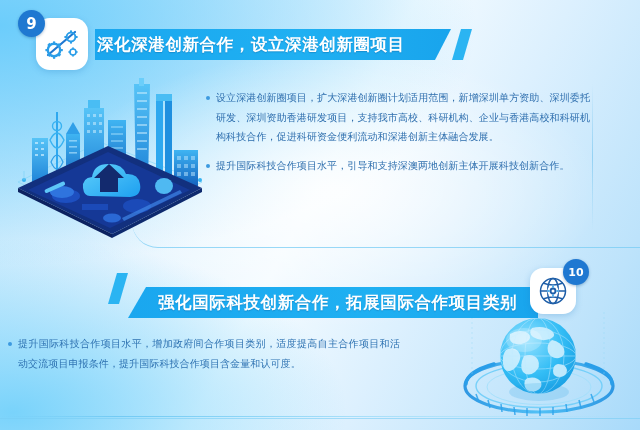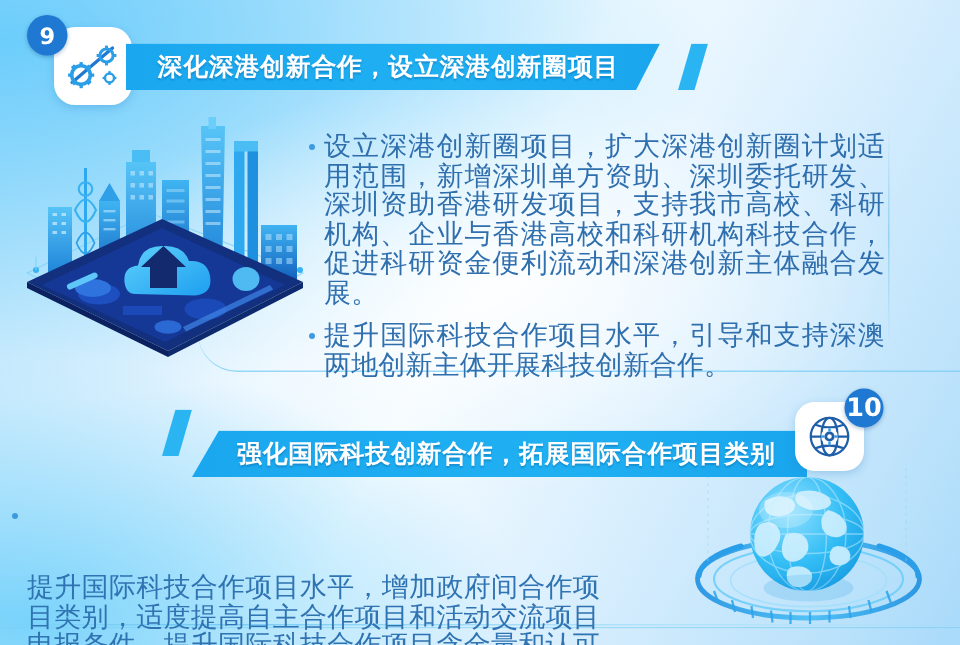--- a/index.html
+++ b/index.html
@@ -44,21 +44,21 @@
   .titlebar{
     position:absolute;height:31px;display:flex;align-items:center;
     background:linear-gradient(90deg,#1aa7ef 0%,#1fb0f2 55%,#18a3ec 100%);
     box-shadow:0 2px 5px rgba(20,120,190,.28);
   }
   .titlebar .txt{
     color:#ffffff;font-size:16.5px;font-weight:bold;letter-spacing:.6px;
     white-space:nowrap;text-shadow:0 1px 1px rgba(10,90,150,.35);
   }
   #titlebar-1{
-    left:84px;top:29px;width:356px;padding-left:21px;
+    left:95px;top:29px;width:356px;padding-left:2px;
     clip-path:polygon(0 0,356px 0,340px 31px,0 31px);
     width:372px;
   }
   #titlebar-2{
     left:128px;top:287px;width:410px;padding-left:30px;
     clip-path:polygon(18px 0,410px 0,410px 31px,0 31px);
   }
 
   
   .slash1{
@@ -81,38 +81,38 @@
   }
   #icon-card-1{left:36px;top:18px;width:52px;height:52px;}
   #icon-card-2{left:530px;top:268px;width:46px;height:46px;border-radius:13px;}
   .numbadge{
     position:absolute;width:27px;height:27px;border-radius:50%;
     background:#1f78d1;color:#fff;font-size:15px;font-weight:bold;
     display:flex;align-items:center;justify-content:center;
     box-shadow:0 1px 3px rgba(10,70,130,.35);
   }
   #badge-9{left:18px;top:10px;}
-  #badge-10{left:563px;top:259px;width:26px;height:26px;font-size:17px;}
+  #badge-10{left:563px;top:259px;width:26px;height:26px;font-size:11px;}
 
   
   .bodyblock{position:absolute;}
   #body-1{left:206px;top:88px;width:384px;}
   #body-2{left:8px;top:334px;width:392px;}
   .bullet-row{
     display:flex;align-items:flex-start;margin-bottom:9px;
   }
   .dot{
     width:4px;height:4px;border-radius:50%;background:#3d9ae0;
     margin-top:8px;margin-right:6px;flex:0 0 auto;
   }
   .btxt{
-    color:#2f6fae;font-size:18px;line-height:19.5px;
+    color:#2f6fae;font-size:10px;line-height:19.5px;
     text-align:justify;letter-spacing:.1px;
   }
-  #body-2 .btxt{color:#2f73b2;margin-top:48px;}
+  #body-2 .btxt{color:#2f73b2;}
 
   
   .city{position:absolute;left:4px;top:78px;width:210px;height:172px;}
 
   
   .globe{position:absolute;left:446px;top:308px;width:190px;height:122px;}
 </style>
 </head>
 <body>
 

